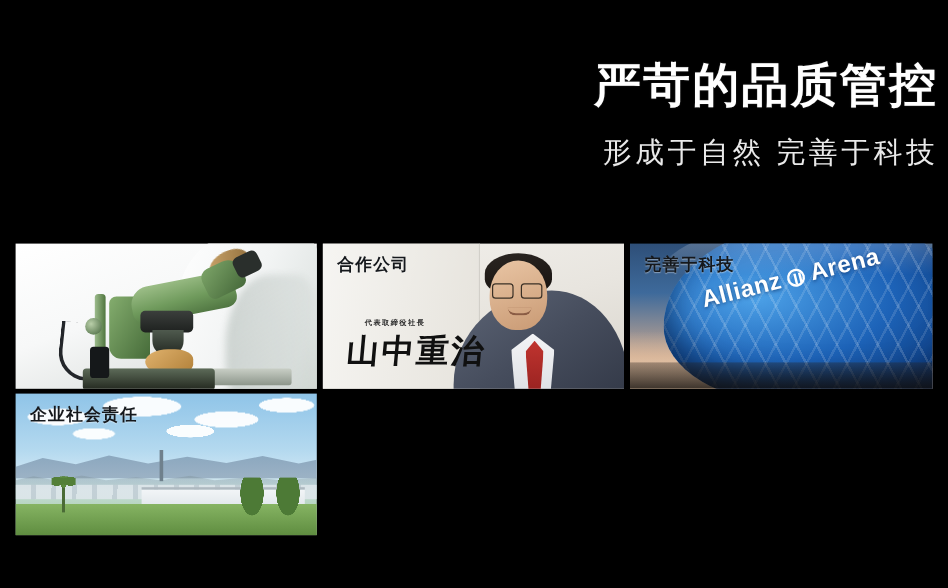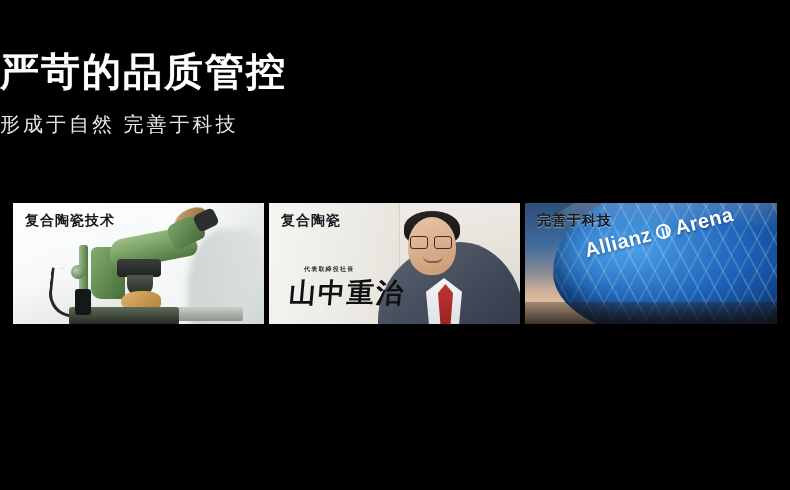--- a/index.html
+++ b/index.html
@@ -5,30 +5,30 @@
   * { margin:0; padding:0; box-sizing:border-box; }
   html,body { background:#000; }
   body {
     width:790px; height:490px;
     font-family:"Liberation Sans","DejaVu Sans",sans-serif;
     overflow:hidden; position:relative;
   }
   .page { position:absolute; inset:0; background:#000; }
 
   
-  .hero { position:absolute; left:0; top:0; width:782px; text-align:left; }
+  .hero { position:absolute; left:0; top:0; width:782px; text-align:right; }
   .hl-line {
     color:#fff; font-weight:bold; letter-spacing:2px;
     font-size:39px; line-height:44px;
     text-shadow:0 0 1px rgba(255,255,255,.35);
   }
   .hl1 { margin-top:50px; }
   .hl2 { margin-top:5px; }
   .sub {
-    margin-top:17px; color:#e9e9e9; font-size:20px;
+    margin-top:17px; color:#e9e9e9; font-size:24px;
     letter-spacing:3px; font-weight:normal;
   }
 
   
   .grid {
     position:absolute; left:13px; top:203px;
     width:764px; height:245px;
     display:grid;
     grid-template-columns:251px 251px 252px;
     grid-template-rows:121px 118px;
@@ -433,47 +433,61 @@
       <div class="scope-arm"></div>
       <div class="scope-head"></div>
       <div class="scope-eye"></div>
       <div class="scope-eye2"></div>
       <div class="scope-turret"></div>
       <div class="scope-lens"></div>
       <div class="tray"></div>
       <div class="specimen"></div>
       <div class="scope-base"></div>
       <div class="scope-foot"></div>
-      <div class="label dark">复合陶瓷技术</div>
     </div>
 
     <div class="tile t2">
       <div class="wall-line"></div>
       <div class="suit"></div>
       <div class="shirt"></div>
       <div class="tie"></div>
       <div class="hair"></div>
       <div class="head"></div>
       <div class="glasses"></div>
       <div class="smile"></div>
       <div class="sig-title">代表取締役社長</div>
       <div class="sig-name">山中重治</div>
-      <div class="label dark">复合陶瓷</div>
+      <div class="label dark">合作公司</div>
     </div>
 
 
     <div class="tile t4">
       <div class="dusk"></div>
       <div class="arena"></div>
       <div class="arena-rim"></div>
       <div class="logo">
         <span>Allianz</span>
         <span class="mark"></span>
         <span>Arena</span>
       </div>
       <div class="ground"></div>
       <div class="label dark">完善于科技</div>
     </div>
 
 
+    <div class="tile t6">
+      <div class="clouds"></div>
+      <div class="mountain"></div>
+      <div class="town"></div>
+      <div class="stack"></div>
+      <div class="roofrow"></div>
+      <div class="factory"></div>
+      <div class="fwin"></div>
+      <div class="fdoor"></div>
+      <div class="field"></div>
+      <div class="palm"></div>
+      <div class="tree" style="left:74%"></div>
+      <div class="tree" style="left:86%"></div>
+      <div class="label dark">企业社会责任</div>
+    </div>
 
   </div>
 </div>
 
 </body></html>

